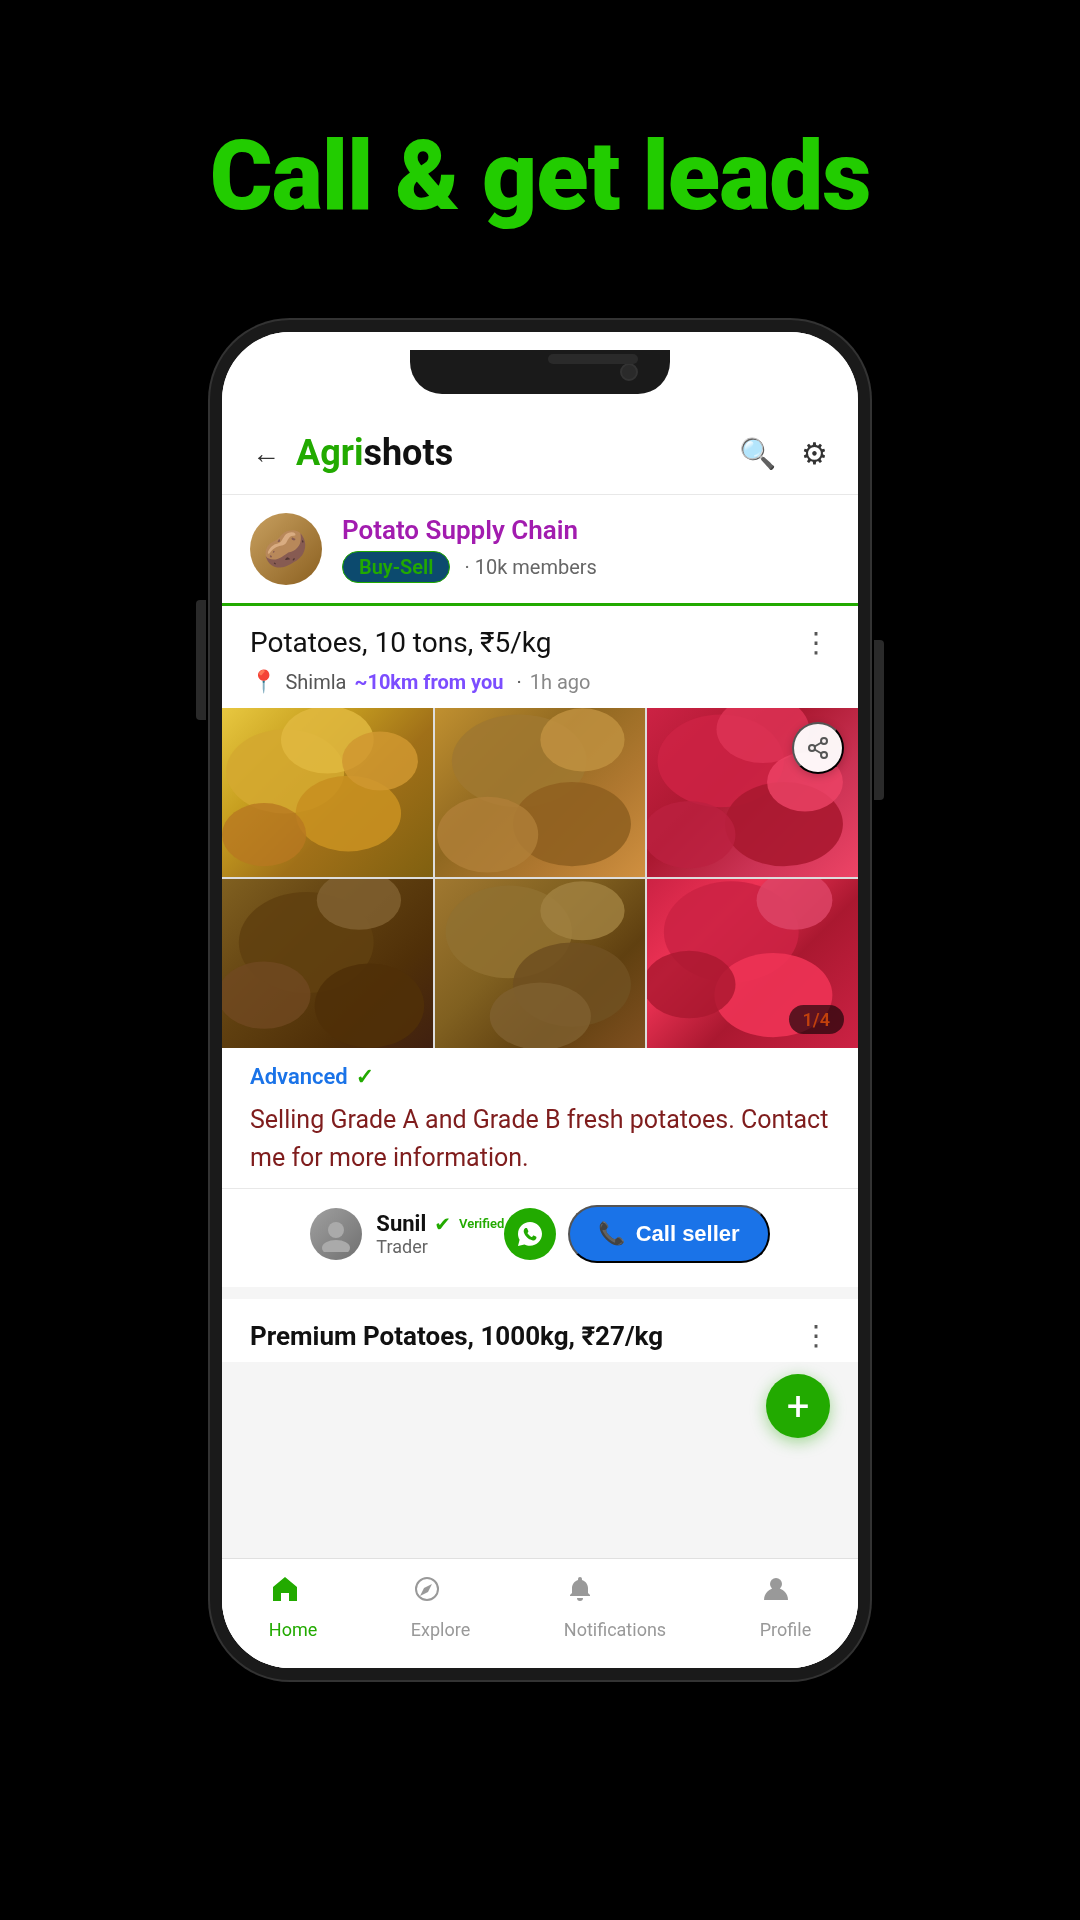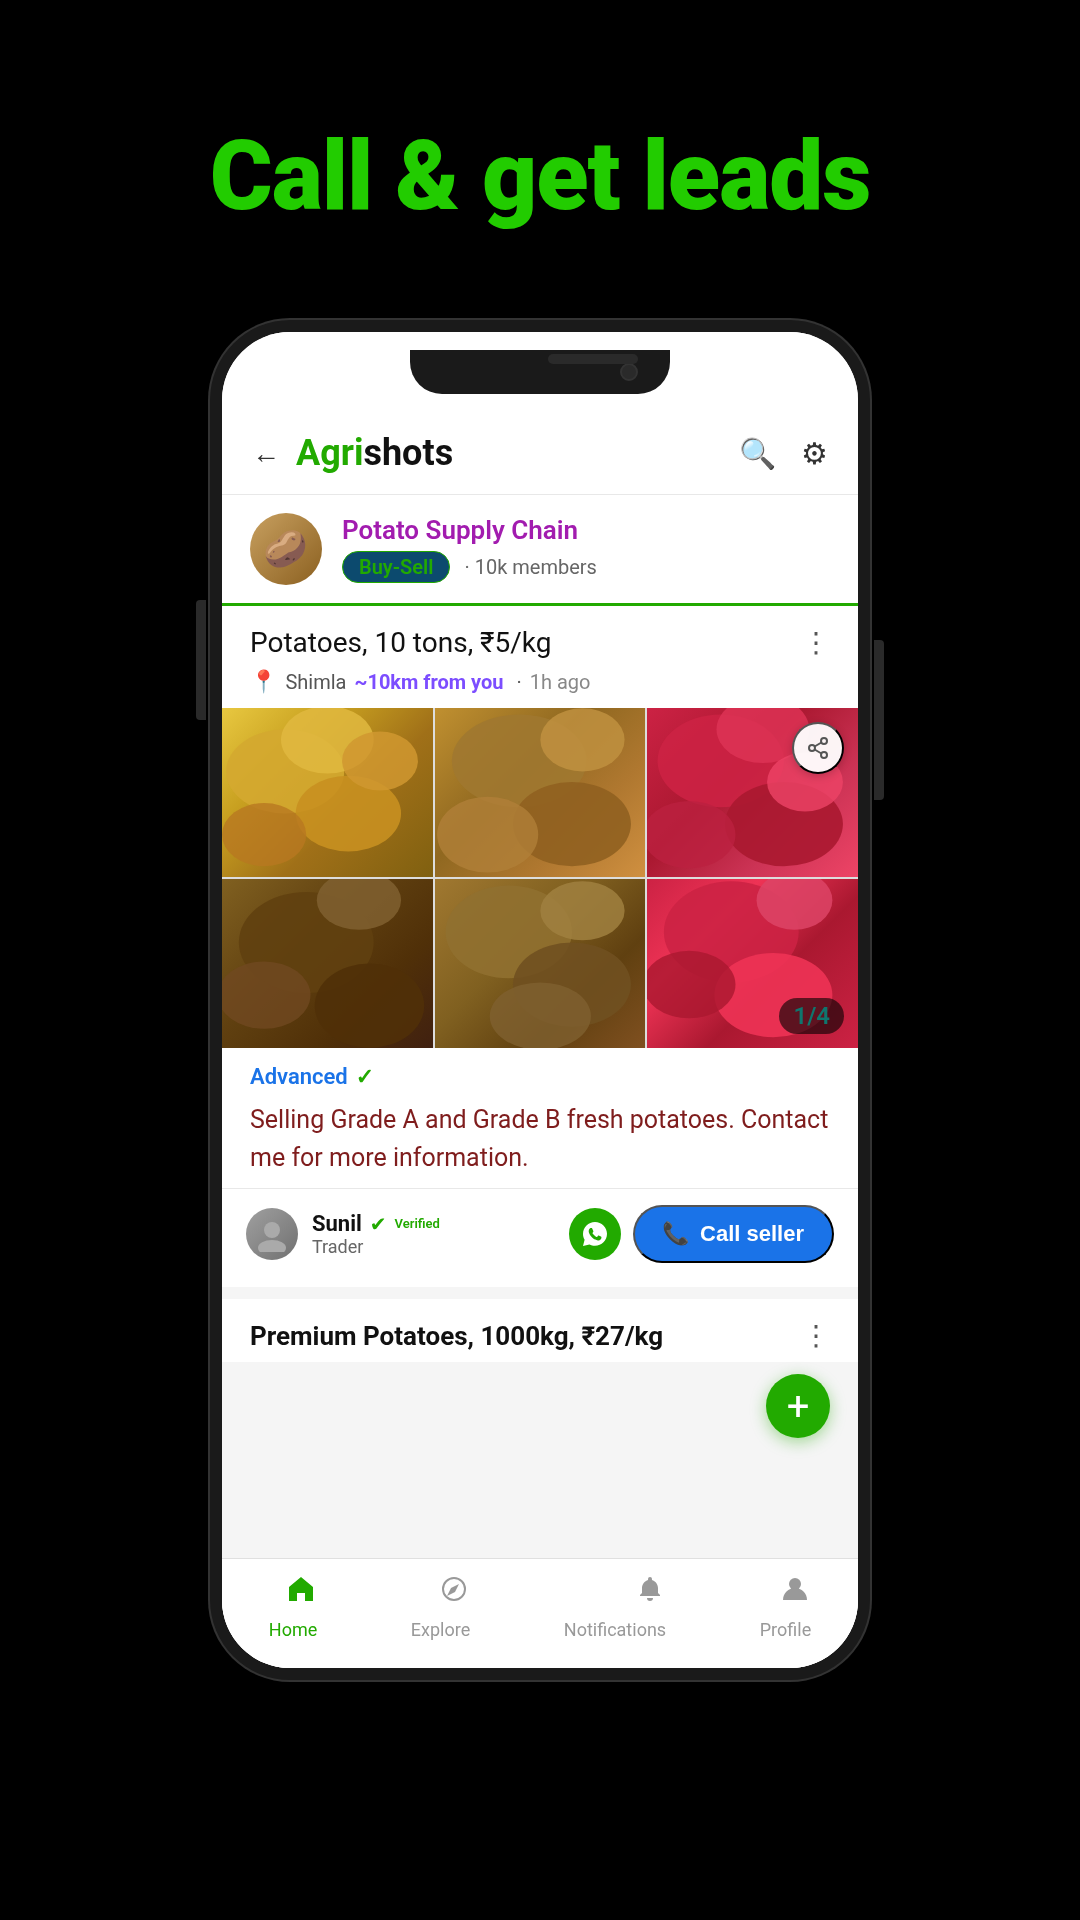--- a/index.html
+++ b/index.html
@@ -340,22 +340,22 @@
       justify-content: center;
       font-size: 22px;
       cursor: pointer;
       box-shadow: 0 2px 8px rgba(0,0,0,0.2);
     }
     .image-counter {
       position: absolute;
       bottom: 14px;
       right: 14px;
       background: rgba(0,0,0,0.6);
-      color: #0f766e;
-      font-size: 24px;
+      color: #c2410c;
+      font-size: 18px;
       font-weight: 600;
       padding: 4px 14px;
       border-radius: 20px;
     }
 
     
     .payment-section {
       padding: 16px 28px 12px;
     }
     .payment-label {
@@ -380,22 +380,22 @@
     .post-description {
       font-size: 25px;
       color: #7f1d1d;
       line-height: 1.5;
     }
 
     
     .seller-row {
       display: flex;
       align-items: center;
-      justify-content: space-between;
-      padding: 16px 24px 24px;
+      justify-content: center;
+      padding: 16px 12px 24px;
     }
     .seller-info {
       display: flex;
       align-items: center;
       gap: 14px;
     }
     .seller-avatar {
       width: 52px;
       height: 52px;
       border-radius: 50%;
@@ -494,21 +494,21 @@
       align-items: center;
       justify-content: space-around;
       padding: 14px 0 28px;
       background: #fff;
       border-top: 1px solid #e0e0e0;
       flex-shrink: 0;
     }
     .nav-item {
       display: flex;
       flex-direction: column;
-      align-items: flex-end;
+      align-items: flex-start;
       gap: 6px;
       cursor: pointer;
     }
     .nav-item-icon {
       font-size: 32px;
       color: #999;
     }
     .nav-item-icon.active {
       color: #22aa00;
     }

